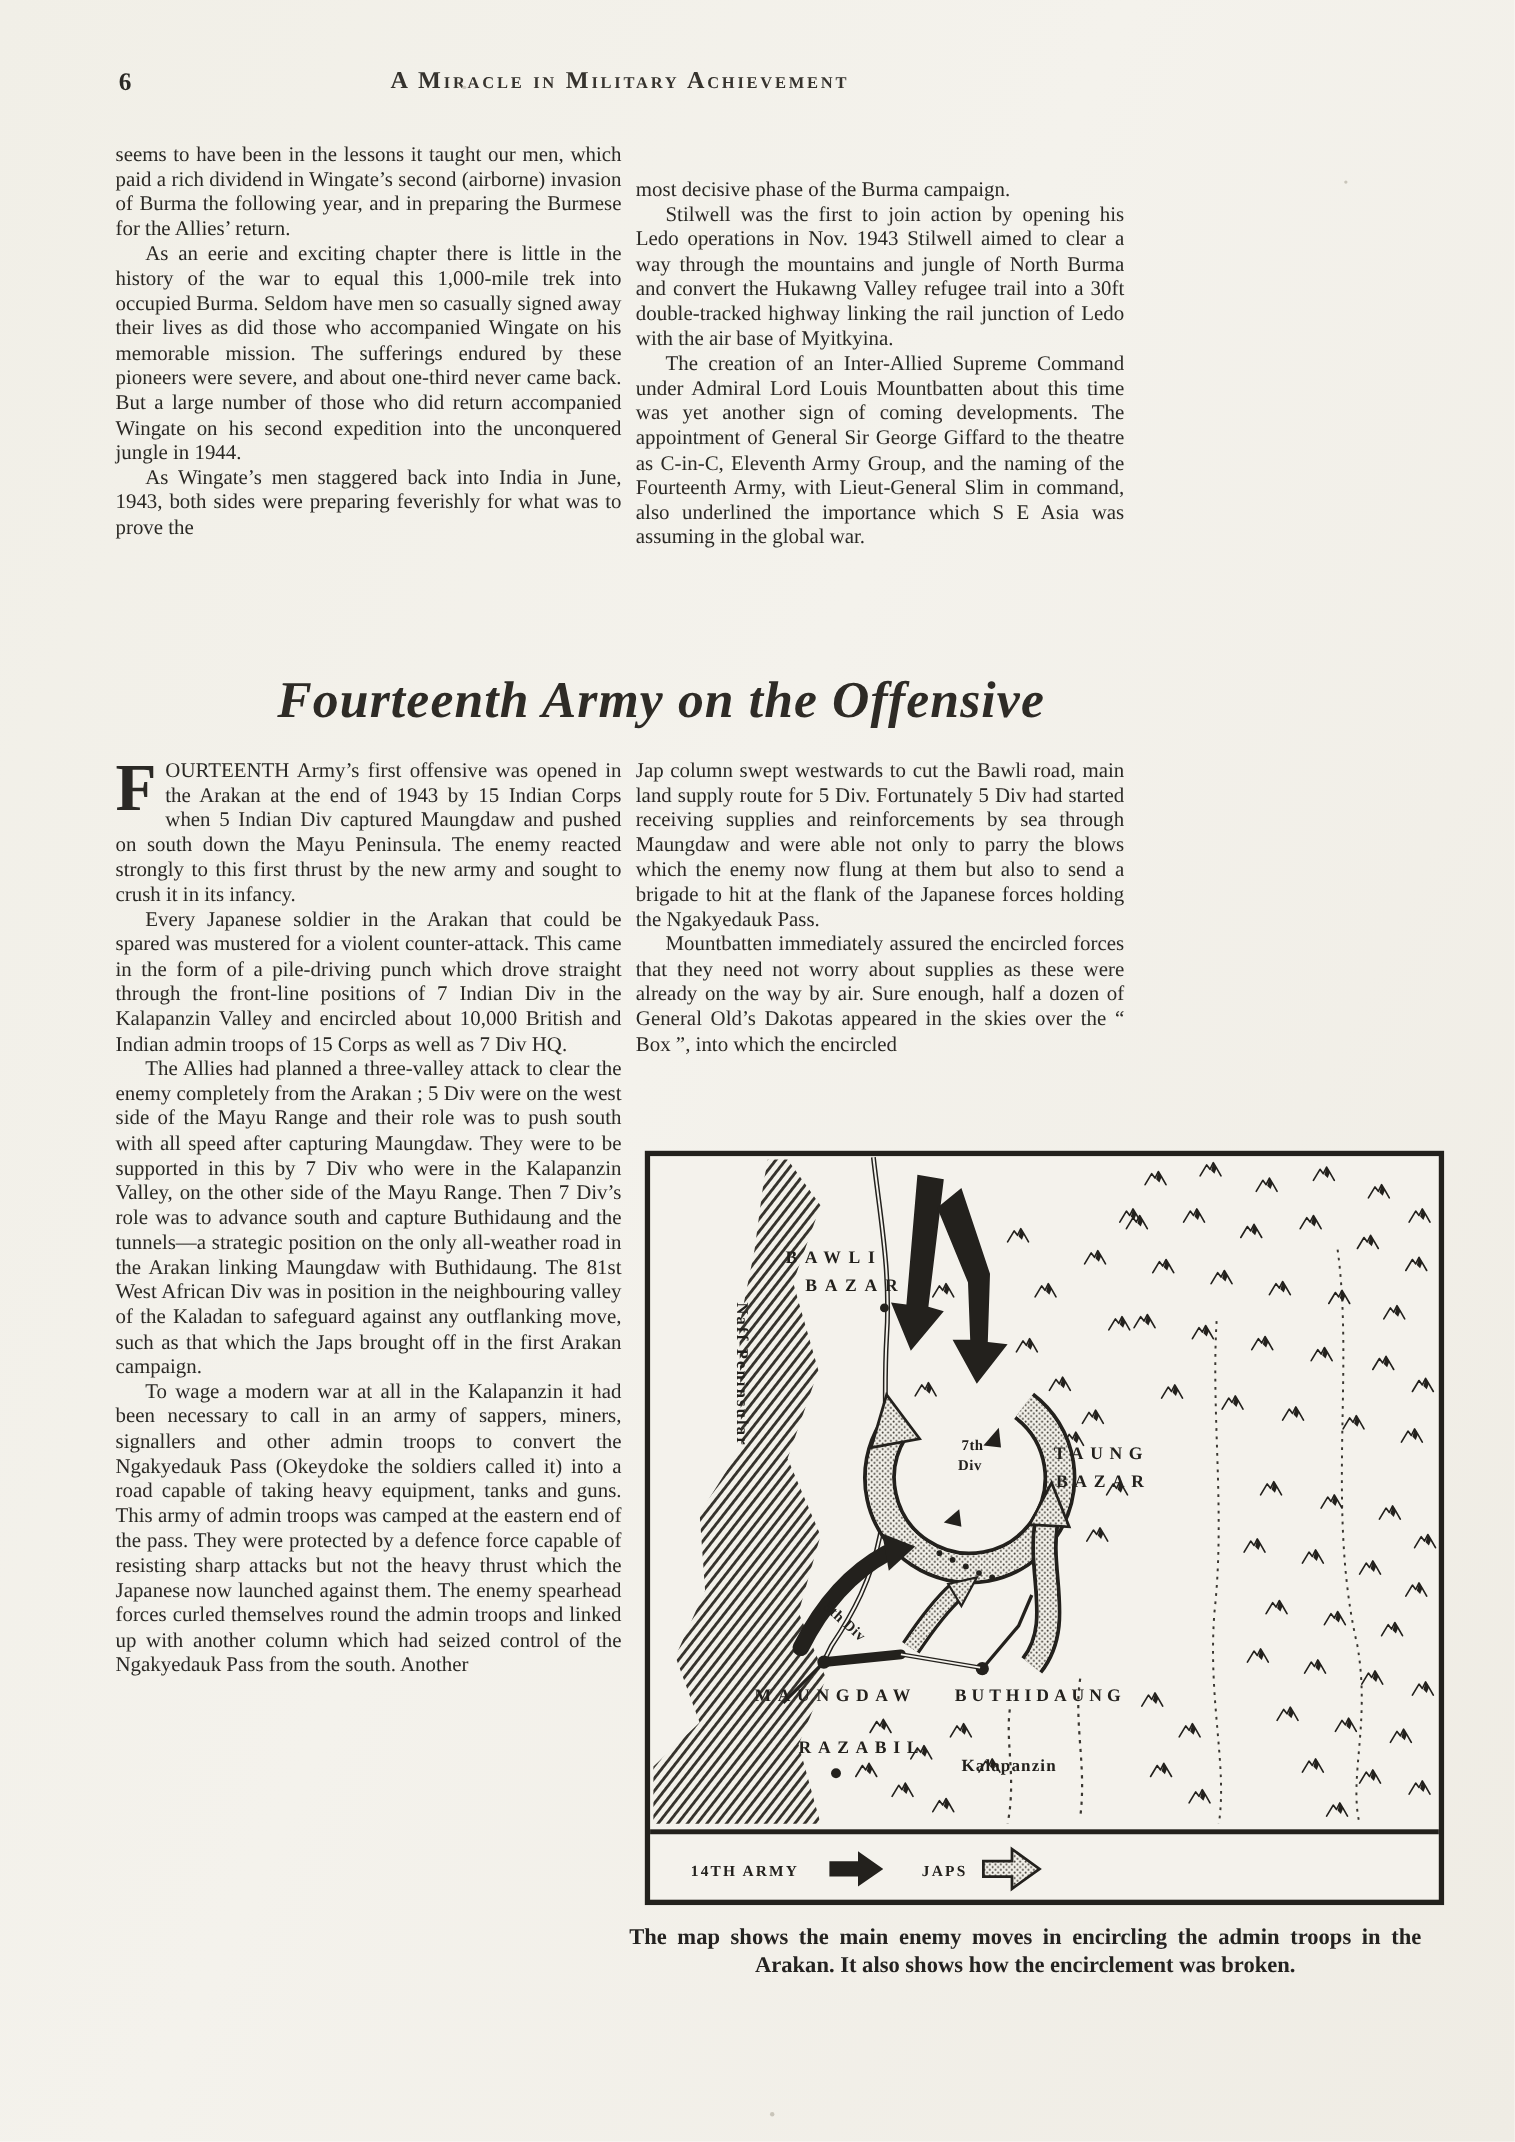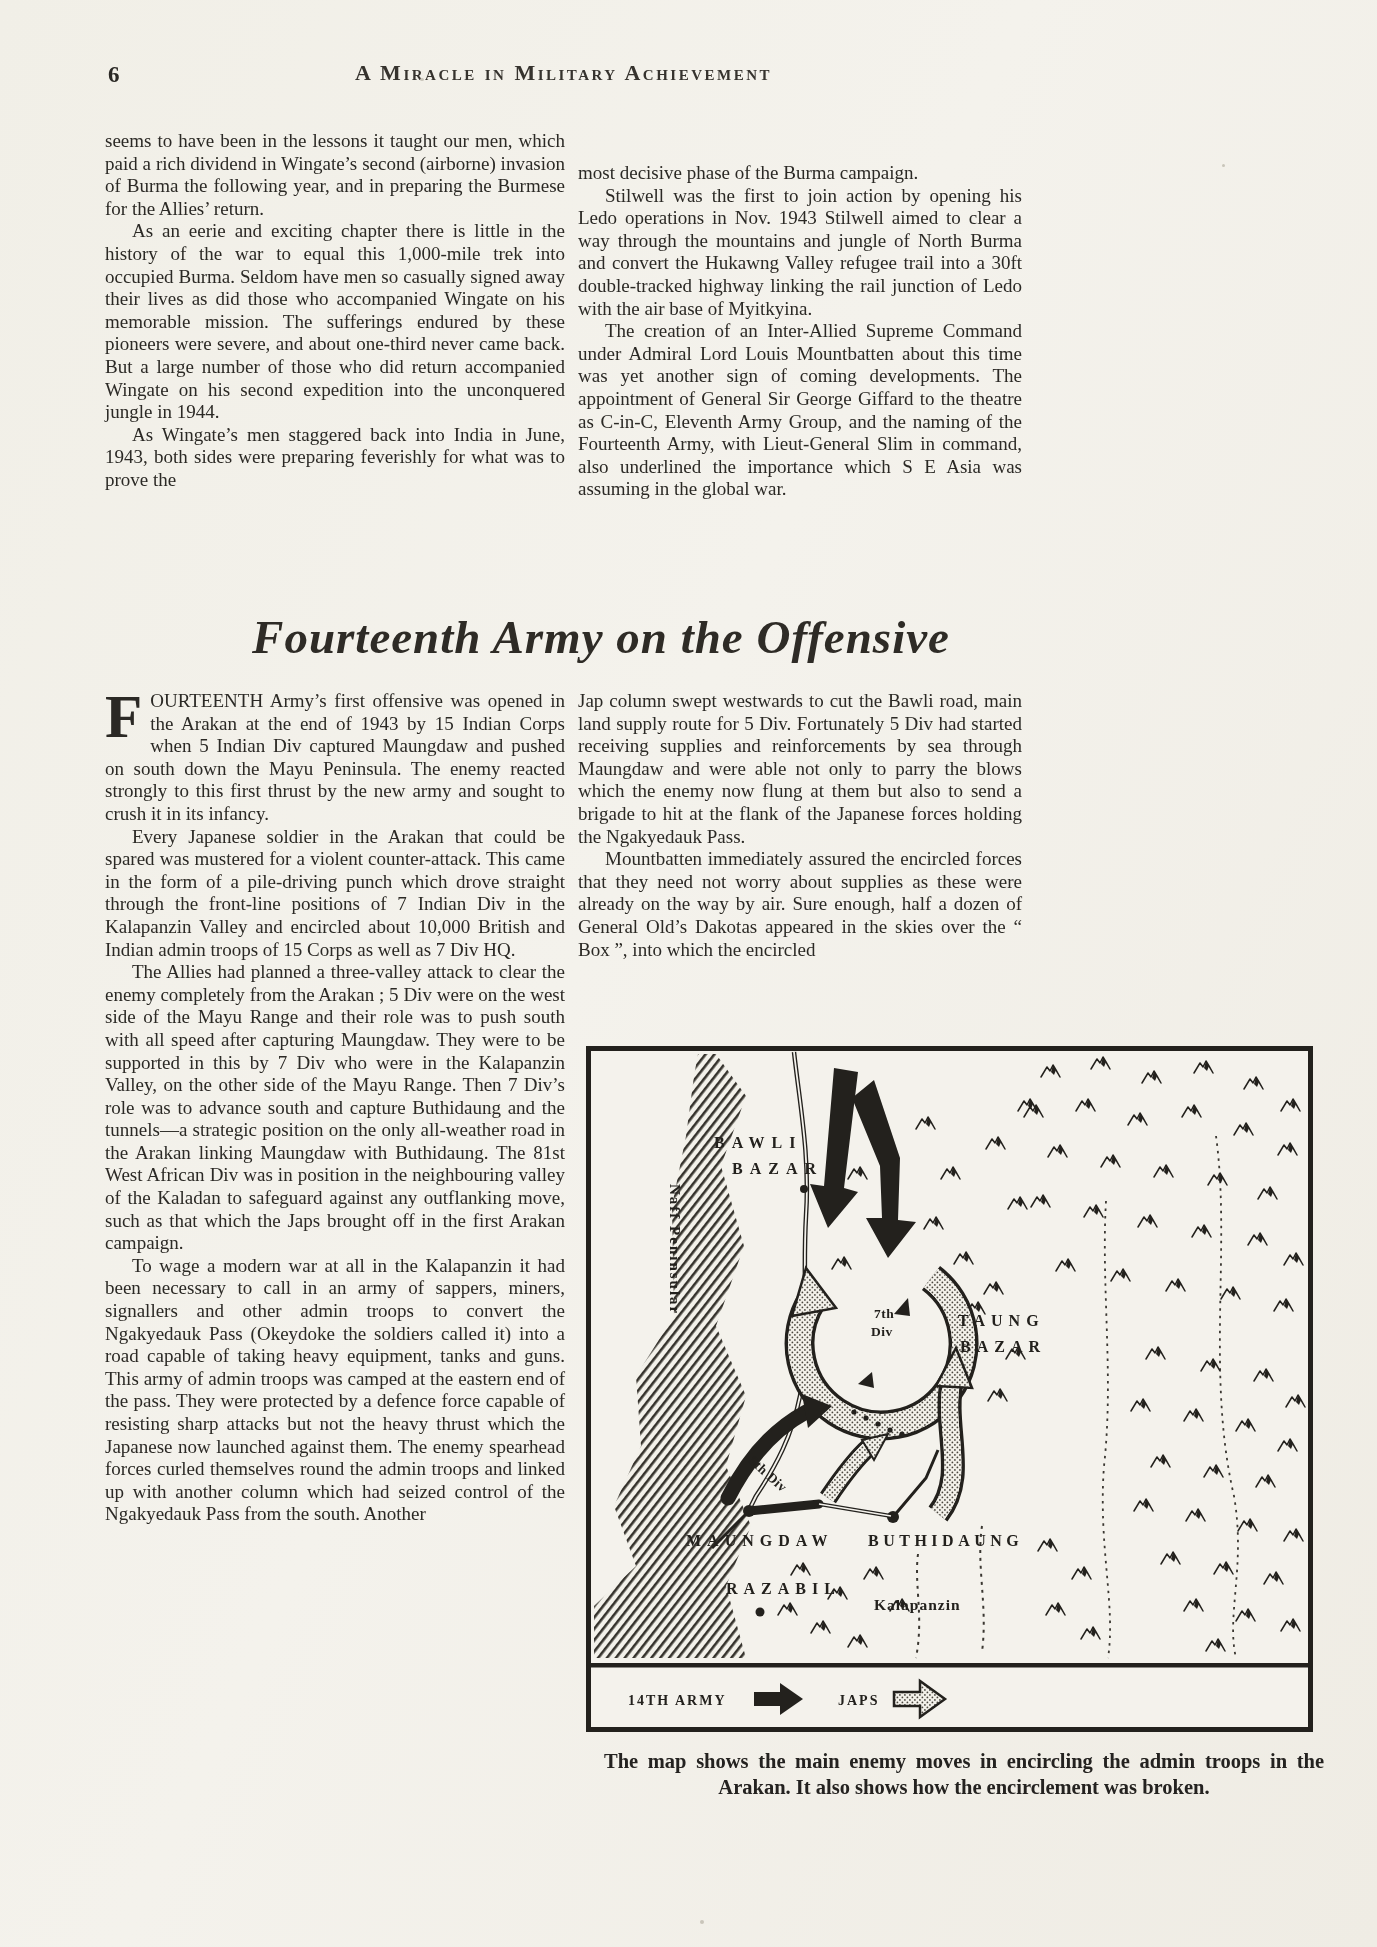--- a/index.html
+++ b/index.html
@@ -23,21 +23,21 @@
   #col-bl{left:105px; top:690px; width:460px;}
   #col-br{left:578px; top:690px; width:444px;}
   .article-title{
     position:absolute; left:120px; top:594px; width:930px; margin:16px;
     text-align:center; font-style:italic; font-weight:700; font-size:47px;
     letter-spacing:1px; color:#2e2b26;
   }
   .dropcap{float:left; font-size:61px; line-height:47px; padding:3px 8px 0 0; font-weight:600;}
   .map-figure{position:absolute; left:586px; top:1046px; width:727px; height:686px; margin:0;text-align:right;}
   .map-caption{
-    position:absolute; left:604px; top:1748px; width:720px;
+    position:absolute; left:572px; top:1748px; width:720px;
     font-size:20.5px; line-height:26px; font-weight:700; color:#242220;
     text-align:justify; text-align-last:center;
   }
   .speck{position:absolute; background:#c9c5ba; border-radius:50%;}
   svg text{font-family:"Liberation Serif","DejaVu Serif",serif; fill:#23211d; font-weight:600;}
   .m-sp7{font-size:16px; letter-spacing:7px;}
   .m-sp6{font-size:16px; letter-spacing:6px;}
   .m-sp5{font-size:16px; letter-spacing:4.5px;}
   .m-sm{font-size:13.5px; letter-spacing:0.5px;}
   .m-pl{font-size:15.5px; letter-spacing:1px;}

